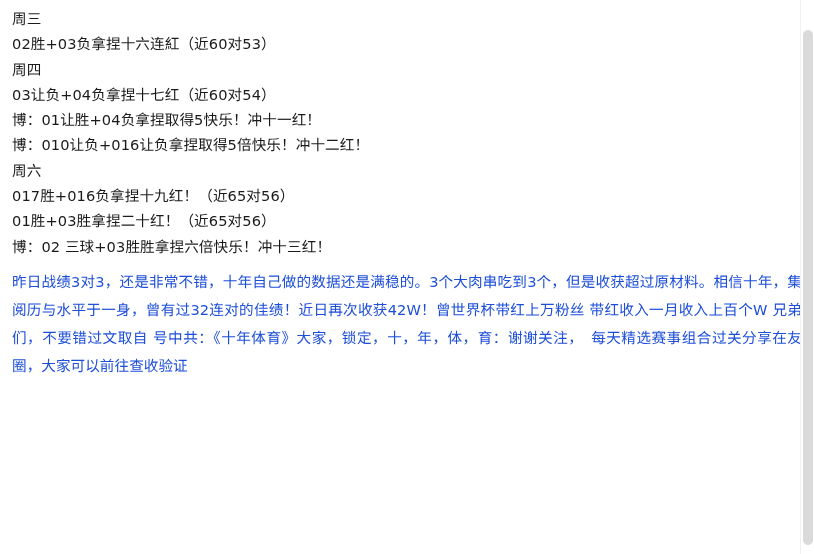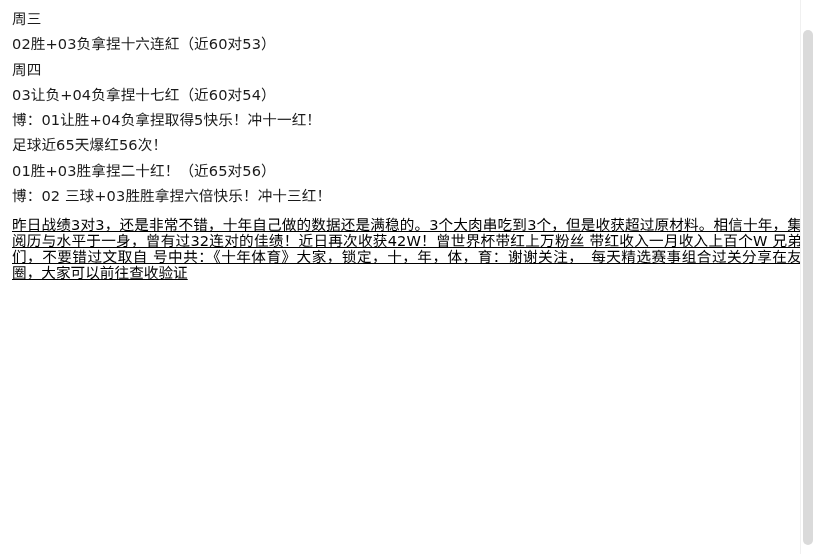--- a/index.html
+++ b/index.html
@@ -33,28 +33,27 @@
     line-height: 25.3px;
     letter-spacing: 0.1px;
     color: #1a1a1a;
     white-space: pre;
     margin: 0;
     text-align: left;
   }
 
   .para {
     font-size: 14.6px;
-    line-height: 16px;
+    line-height: 28px;
     letter-spacing: 0.05px;
-    color: #000000;
+    color: #1d4ed8;
     margin: 0;
     text-align: justify;
     text-justify: inter-character;
     word-break: break-all;
-    text-decoration: underline;
   }
 
   .para-block {
     margin-top: 9px;
     width: 790px;
   }
 
   
   #scrollbar-track {
     position: absolute;
@@ -81,22 +80,24 @@
 
 <div id="article-root">
 
   <div class="line">周三</div>
   <div class="line">02胜+03负拿捏十六连紅（近60对53）</div>
 
   <div class="line">周四</div>
   <div class="line">03让负+04负拿捏十七红（近60对54）</div>
   <div class="line">博：01让胜+04负拿捏取得5快乐！冲十一红！</div>
 
+  <div class="line">博：010让负+016让负拿捏取得5倍快乐！冲十二红！</div>
 
-  <div class="line">足球近65天爆红56次！</div>
+  <div class="line">周六</div>
+  <div class="line">017胜+016负拿捏十九红！（近65对56）</div>
 
   <div class="line">01胜+03胜拿捏二十红！（近65对56）</div>
   <div class="line">博：02 三球+03胜胜拿捏六倍快乐！冲十三红！</div>
 
   <div class="para-block">
     <p class="para">昨日战绩3对3，还是非常不错，十年自己做的数据还是满稳的。3个大肉串吃到3个，但是收获超过原材料。相信十年，集阅历与水平于一身，曾有过32连对的佳绩！近日再次收获42W！曾世界杯带红上万粉丝 带红收入一月收入上百个W 兄弟们，不要错过文取自 号中共：《十年体育》大家，锁定，十，年，体，育：谢谢关注，　每天精选赛事组合过关分享在友圈，大家可以前往查收验证</p>
   </div>
 
 </div>
 

